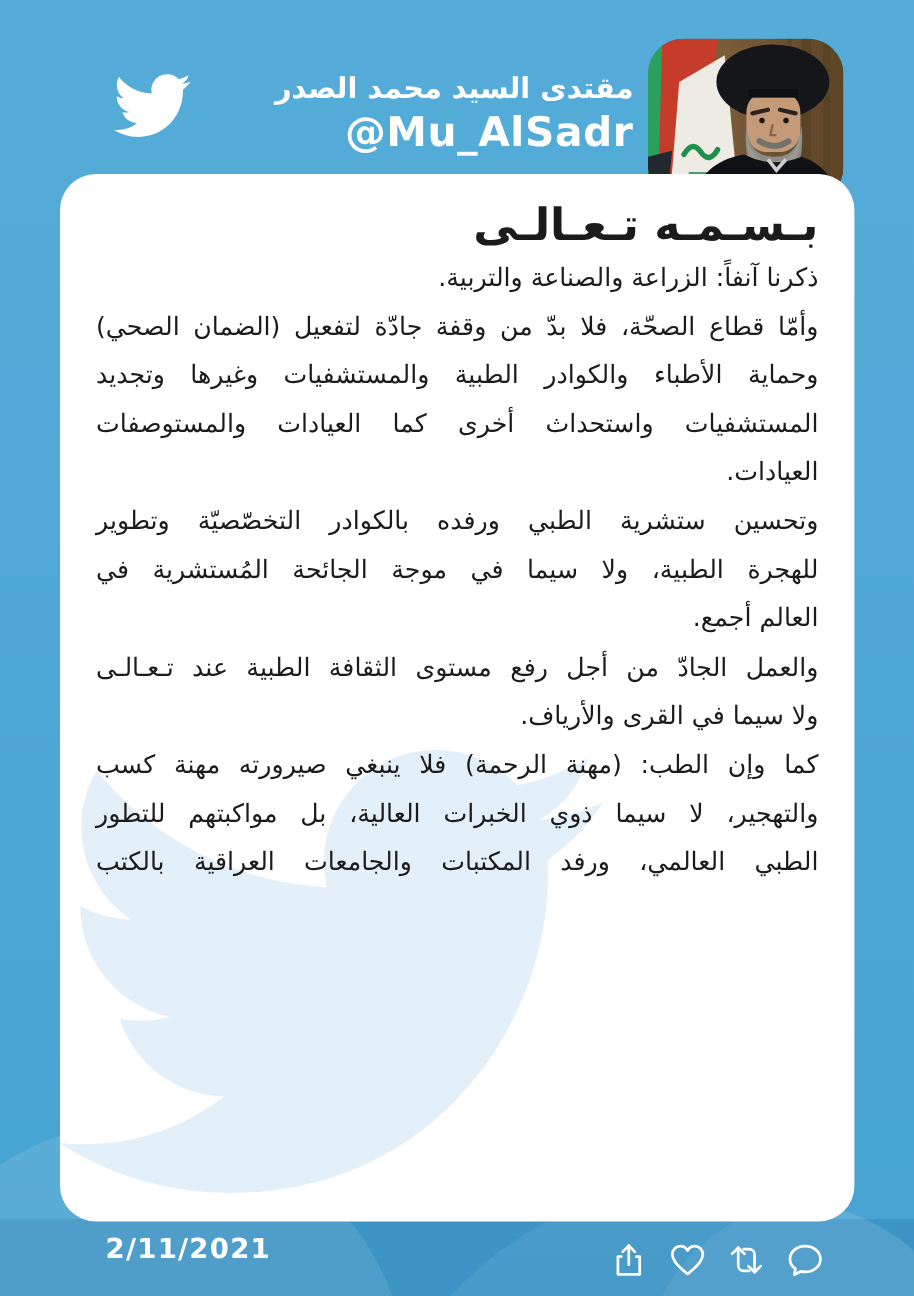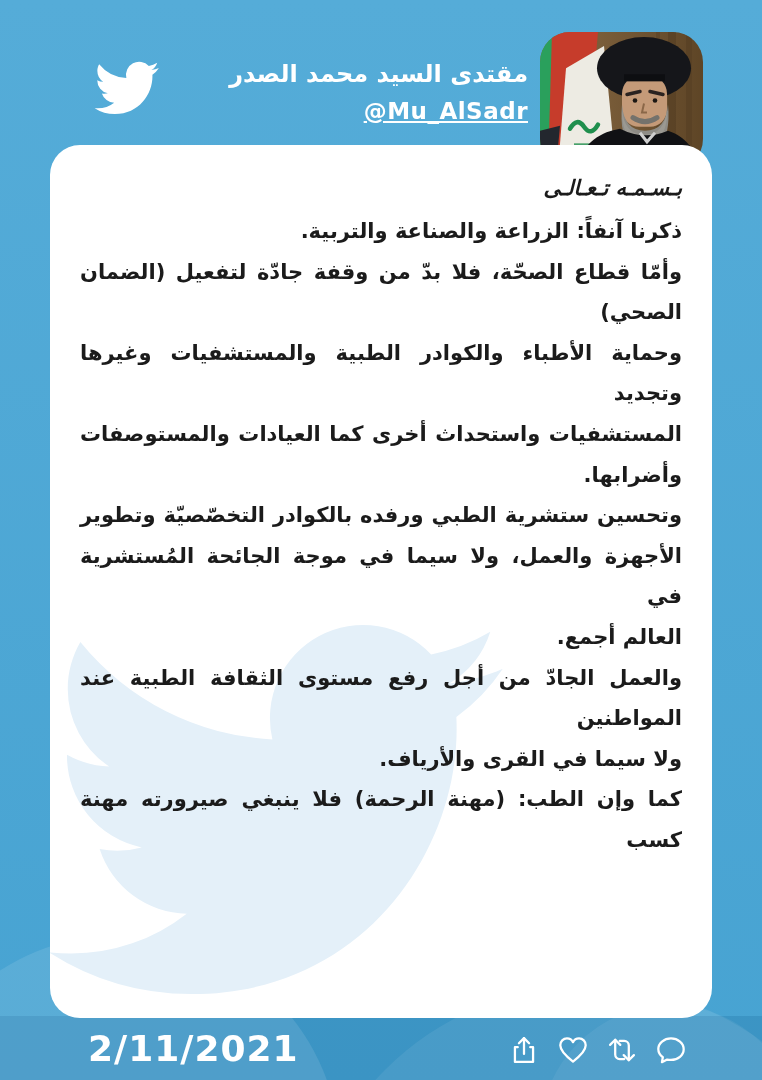--- a/index.html
+++ b/index.html
@@ -16,36 +16,36 @@
   .bg-circle{position:absolute;border-radius:50%;background:rgba(255,255,255,.10);}
   .bg-circle.c1{left:-100px;top:935px;width:440px;height:440px;}
   .bg-circle.c2{left:300px;top:985px;width:580px;height:580px;background:rgba(255,255,255,.07);}
   .bg-circle.c3{left:540px;top:1005px;width:260px;height:260px;background:rgba(255,255,255,.06);}
 
   
   .logo{position:absolute;left:86px;top:54px;width:80px;height:68px;}
   .logo svg{width:100%;height:100%;fill:var(--white);}
   .names{position:absolute;top:56px;right:234px;text-align:right;color:var(--white);}
   .display-name{direction:rtl;font-size:24px;font-weight:bold;line-height:36px;}
-  .handle{direction:ltr;font-size:23px;font-weight:bold;line-height:38px;letter-spacing:.5px;text-decoration:underline;}
+  .handle{direction:ltr;font-size:34px;font-weight:bold;line-height:38px;letter-spacing:.5px;}
   .avatar{position:absolute;left:540px;top:32px;width:163px;height:137px;border-radius:30px;overflow:hidden;}
   .avatar svg{display:block;width:100%;height:100%;}
 
   
   .card{position:absolute;left:50px;top:145px;width:662px;height:873px;
         background:var(--card);border-radius:30px;overflow:hidden;}
   .watermark{position:absolute;left:-70px;top:425px;width:580px;height:480px;z-index:0;}
   .watermark svg{width:100%;height:100%;fill:var(--watermark);}
   .card-inner{position:relative;z-index:1;padding:22px 30px 0 30px;direction:rtl;color:var(--text);}
-  .basmala{font-size:21px;font-weight:bold;line-height:42px;margin-bottom:2px;font-style:italic;}
-  .tweet-line{font-size:21px;font-weight:bold;line-height:40.6px;text-align:right;}
+  .basmala{font-size:37px;font-weight:bold;line-height:42px;margin-bottom:2px;}
+  .tweet-line{font-size:21px;font-weight:normal;line-height:40.6px;text-align:right;}
   .tweet-line.j{text-align:justify;text-align-last:justify;}
 
   
-  .footer-date{position:absolute;left:88px;top:1028px;font-size:36px;font-weight:bold;
+  .footer-date{position:absolute;left:88px;top:1028px;font-size:23px;font-weight:bold;
                color:var(--white);letter-spacing:1px;}
   .footer-actions{position:absolute;right:74px;top:1033px;display:flex;gap:15px;align-items:center;}
   .action{width:34px;height:34px;display:block;cursor:pointer;}
   .action svg{width:34px;height:34px;stroke:var(--white);fill:none;stroke-width:2;
               stroke-linecap:round;stroke-linejoin:round;}
 </style>
 </head>
 <body>
 
 <div class="page">
@@ -107,27 +107,29 @@
           <path d="M23.643 4.937c-.835.37-1.732.62-2.675.733a4.67 4.67 0 0 0 2.048-2.578 9.3 9.3 0 0 1-2.958 1.13 4.66 4.66 0 0 0-7.938 4.25 13.229 13.229 0 0 1-9.602-4.868c-.4.69-.63 1.49-.63 2.342a4.66 4.66 0 0 0 2.072 3.878 4.647 4.647 0 0 1-2.11-.583v.06a4.66 4.66 0 0 0 3.737 4.568 4.692 4.692 0 0 1-2.104.08 4.661 4.661 0 0 0 4.352 3.234 9.348 9.348 0 0 1-5.786 1.995 9.5 9.5 0 0 1-1.112-.065 13.175 13.175 0 0 0 7.14 2.093c8.57 0 13.255-7.098 13.255-13.254 0-.2-.005-.402-.014-.602a9.47 9.47 0 0 0 2.323-2.41z"></path>
         </svg>
     </div>
     <div class="card-inner">
       <div class="basmala">بـسـمـه تـعـالـى</div>
       <div>
           <div class="tweet-line">ذكرنا آنفاً: الزراعة والصناعة والتربية.</div>
           <div class="tweet-line j">وأمّا قطاع الصحّة، فلا بدّ من وقفة جادّة لتفعيل (الضمان الصحي)</div>
           <div class="tweet-line j">وحماية الأطباء والكوادر الطبية والمستشفيات وغيرها وتجديد</div>
           <div class="tweet-line j">المستشفيات واستحداث أخرى كما العيادات والمستوصفات</div>
-          <div class="tweet-line">وأضرابها.</div>
+          <div class="tweet-line">العيادات.</div>
           <div class="tweet-line j">وتحسين ستشرية الطبي ورفده بالكوادر التخصّصيّة وتطوير</div>
-          <div class="tweet-line j">الأجهزة والعمل، ولا سيما في موجة الجائحة المُستشرية في</div>
+          <div class="tweet-line j">للهجرة الطبية، ولا سيما في موجة الجائحة المُستشرية في</div>
           <div class="tweet-line">العالم أجمع.</div>
-          <div class="tweet-line j">والعمل الجادّ من أجل رفع مستوى الثقافة الطبية عند المواطنين</div>
+          <div class="tweet-line j">والعمل الجادّ من أجل رفع مستوى الثقافة الطبية عند تـعـالـى</div>
           <div class="tweet-line">ولا سيما في القرى والأرياف.</div>
           <div class="tweet-line j">كما وإن الطب: (مهنة الرحمة) فلا ينبغي صيرورته مهنة كسب</div>
+          <div class="tweet-line j">والتهجير، لا سيما ذوي الخبرات العالية، بل مواكبتهم للتطور</div>
+          <div class="tweet-line j">الطبي العالمي، ورفد المكتبات والجامعات العراقية بالكتب</div>
         </div>
 
     </div>
   </div>
 
   <div class="footer-date">2/11/2021</div>
 
   <div class="footer-actions">
     <span class="action" aria-label="share-icon">
       <svg viewBox="0 0 30 30">

